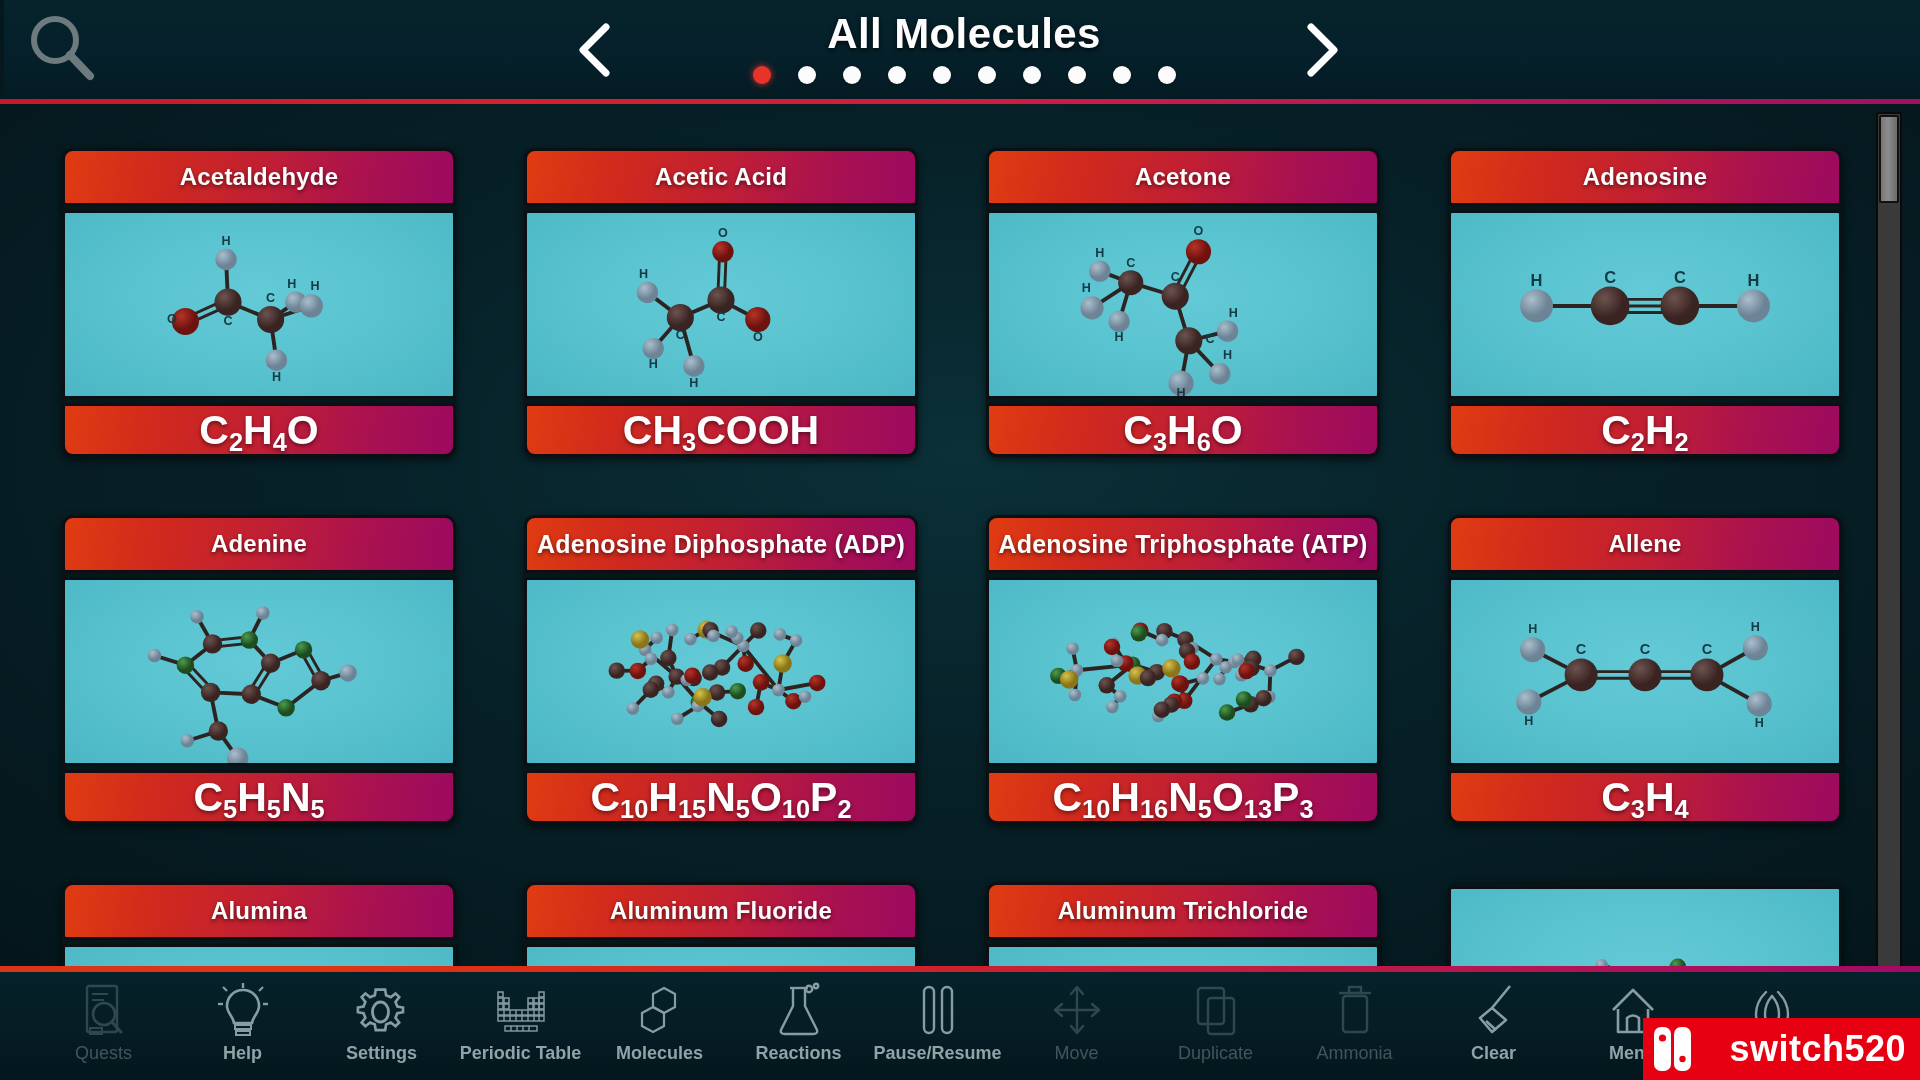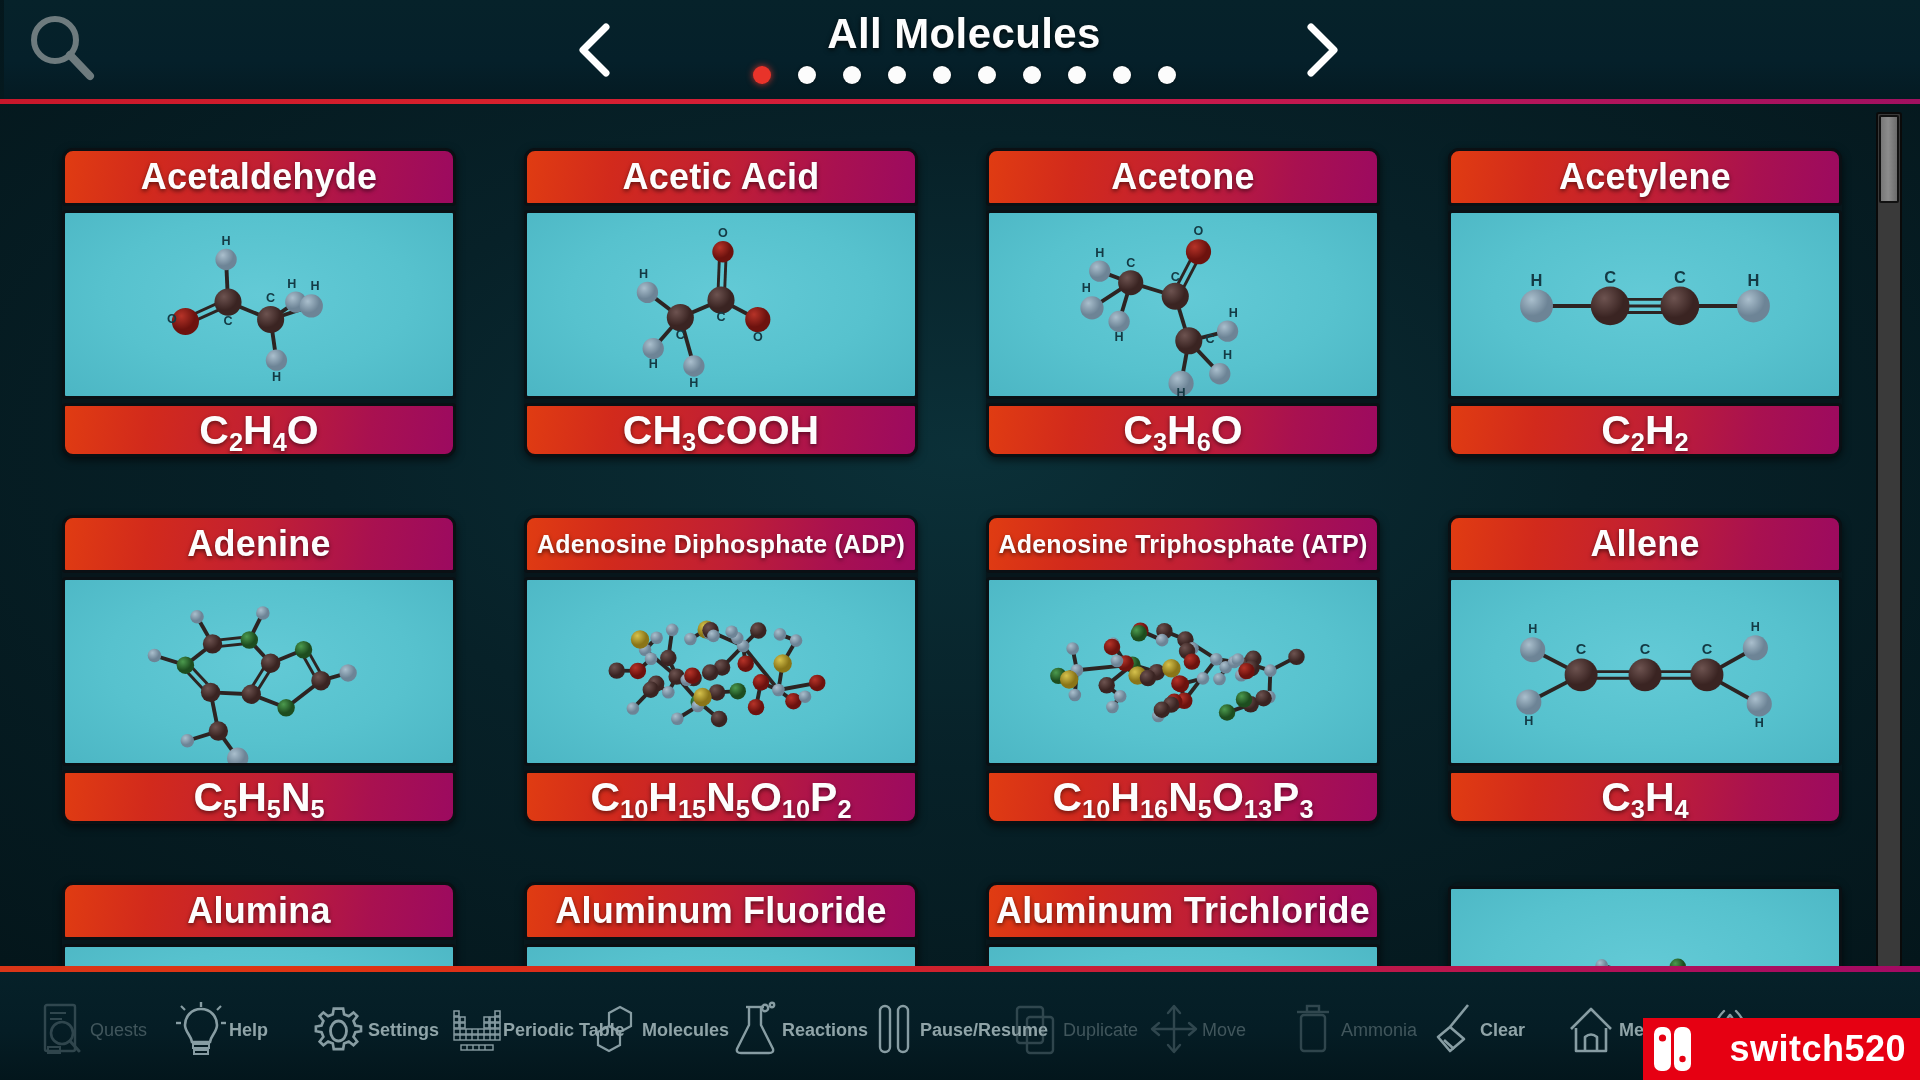--- a/index.html
+++ b/index.html
@@ -107,21 +107,21 @@
     height:58px;
     border-radius:11px 11px 4px 4px;
     border:3px solid #0a1014;
     background:linear-gradient(100deg,#e03c12 0%,#d22a1c 22%,#c01f35 52%,#a91150 78%,#9c0a60 100%);
     display:flex; align-items:center; justify-content:center;
     overflow:hidden;
   }
   .card-title span {
     color:#fdfdfd;
     font-weight:bold;
-    font-size:36px;
+    font-size:24px;
     white-space:nowrap;
     text-shadow:0 2px 4px rgba(0,0,0,0.55);
     letter-spacing:0.2px;
   }
   .card-title.small span { font-size:25px; }
 
   .card-body {
     height:189px;
     margin:4px 0;
     border:3px solid #0a1014;
@@ -179,21 +179,21 @@
   #toolbar {
     position:absolute; left:0; bottom:0;
     width:1920px; height:108px;
     background:linear-gradient(180deg,#062129 0%,#051d25 55%,#03161c 100%);
     display:flex; align-items:flex-start;
     padding-left:34px;
     z-index:41;
   }
   .tool {
     width:139px; height:108px;
-    display:flex; flex-direction:row;
+    display:flex; flex-direction:column;
     align-items:center; justify-content:flex-start;
     padding-top:8px;
     cursor:pointer;
   }
   .tool .ico { width:56px; height:62px; display:flex; align-items:center; justify-content:center; }
   .tool .ico svg { width:52px; height:58px; display:block; }
   .tool .lbl {
     margin-top:1px;
     font-size:18px;
     color:#5d7278;
@@ -438,21 +438,21 @@
               <circle cx="232" cy="166" r="11" fill="url(#gH)"></circle>
               <text x="240" y="151" font-size="13" font-family="Liberation Sans, sans-serif" font-weight="bold" fill="#143a44" text-anchor="middle">H</text>
             </svg>
           </div>
           <div class="card-formula">
             <span>C<sub>3</sub>H<sub>6</sub>O</span>
           </div>
         </div>
         <div class="card">
           <div class="card-title">
-            <span>Acetylene</span>
+            <span>Adenosine</span>
           </div>
           <div class="card-body">
             <svg viewBox="0 0 388 189" preserveAspectRatio="xMidYMid meet">
               <defs>
                 <radialGradient id="gC" cx="35%" cy="30%">
                   <stop offset="0%" stop-color="#6d5350"></stop>
                   <stop offset="100%" stop-color="#3a2422"></stop>
                 </radialGradient>
                 <radialGradient id="gH" cx="35%" cy="30%">
                   <stop offset="0%" stop-color="#aabfcd"></stop>
@@ -1164,40 +1164,40 @@
           <svg viewBox="0 0 52 58">
             <rect x="12" y="5" width="10" height="46" rx="5" fill="none" stroke="#8fa4aa" stroke-width="2.4"></rect>
             <rect x="30" y="5" width="10" height="46" rx="5" fill="none" stroke="#8fa4aa" stroke-width="2.4"></rect>
           </svg>
         </div>
         <div class="lbl">Pause/Resume</div>
       </div>
       <div class="tool dim">
         <div class="ico">
           <svg viewBox="0 0 52 58">
-            <rect x="8" y="6" width="26" height="36" rx="3" fill="none" stroke="#6b8087" stroke-width="2.4"></rect>
-            <rect x="18" y="16" width="26" height="36" rx="3" fill="none" stroke="#6b8087" stroke-width="2.4"></rect>
-          </svg>
-        </div>
-        <div class="lbl">Duplicate</div>
-      </div>
-      <div class="tool dim">
-        <div class="ico">
-          <svg viewBox="0 0 52 58">
             <g fill="none" stroke="#6b8087" stroke-width="2.4" stroke-linecap="round" stroke-linejoin="round">
               <line x1="26" y1="6" x2="26" y2="50"></line>
               <line x1="5" y1="28" x2="47" y2="28"></line>
               <polyline points="20,12 26,5 32,12"></polyline>
               <polyline points="20,44 26,51 32,44"></polyline>
               <polyline points="11,22 4,28 11,34"></polyline>
               <polyline points="41,22 48,28 41,34"></polyline>
             </g>
           </svg>
         </div>
         <div class="lbl">Move</div>
+      </div>
+      <div class="tool dim">
+        <div class="ico">
+          <svg viewBox="0 0 52 58">
+            <rect x="8" y="6" width="26" height="36" rx="3" fill="none" stroke="#6b8087" stroke-width="2.4"></rect>
+            <rect x="18" y="16" width="26" height="36" rx="3" fill="none" stroke="#6b8087" stroke-width="2.4"></rect>
+          </svg>
+        </div>
+        <div class="lbl">Duplicate</div>
       </div>
       <div class="tool dim">
         <div class="ico">
           <svg viewBox="0 0 52 58">
             <g fill="none" stroke="#6b8087" stroke-width="2.4">
               <rect x="14" y="14" width="24" height="36" rx="3"></rect>
               <line x1="10" y1="11" x2="42" y2="11"></line>
               <rect x="20" y="5" width="12" height="6"></rect>
             </g>
           </svg>

